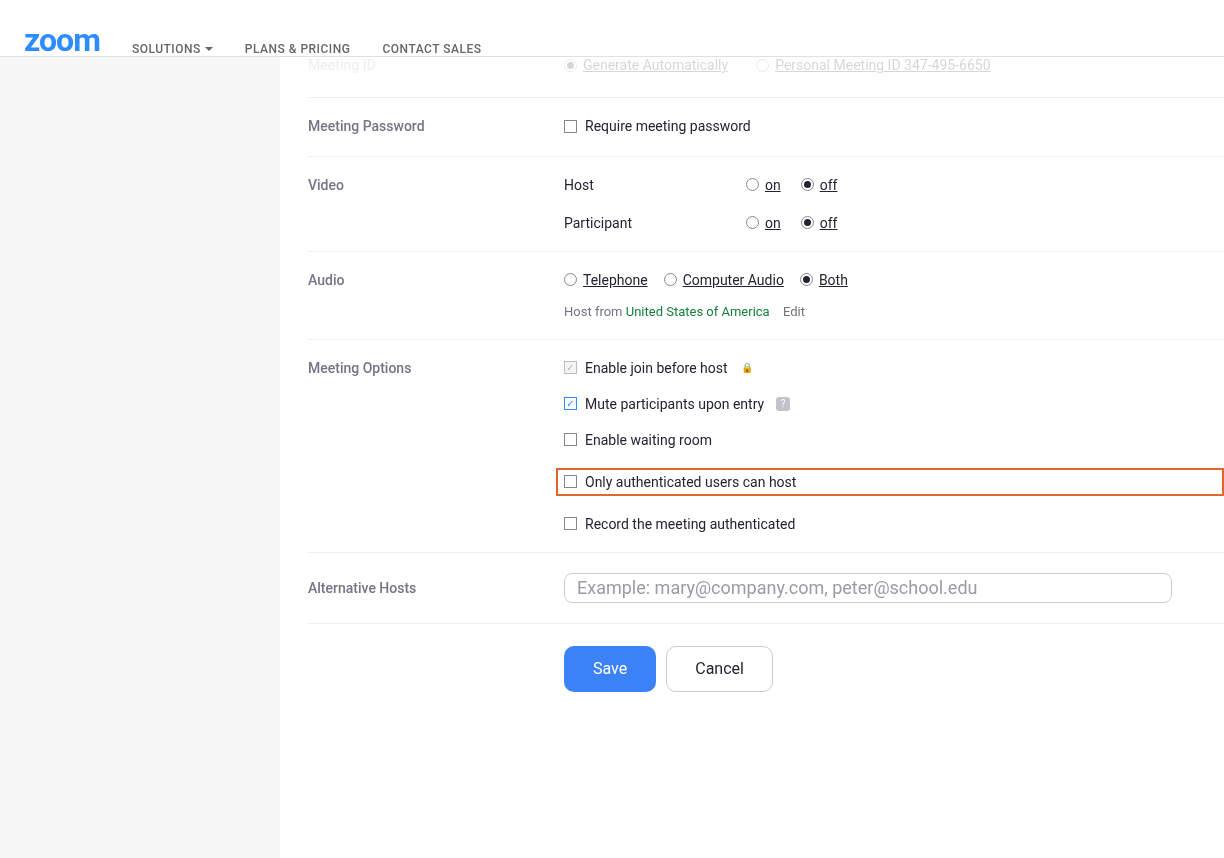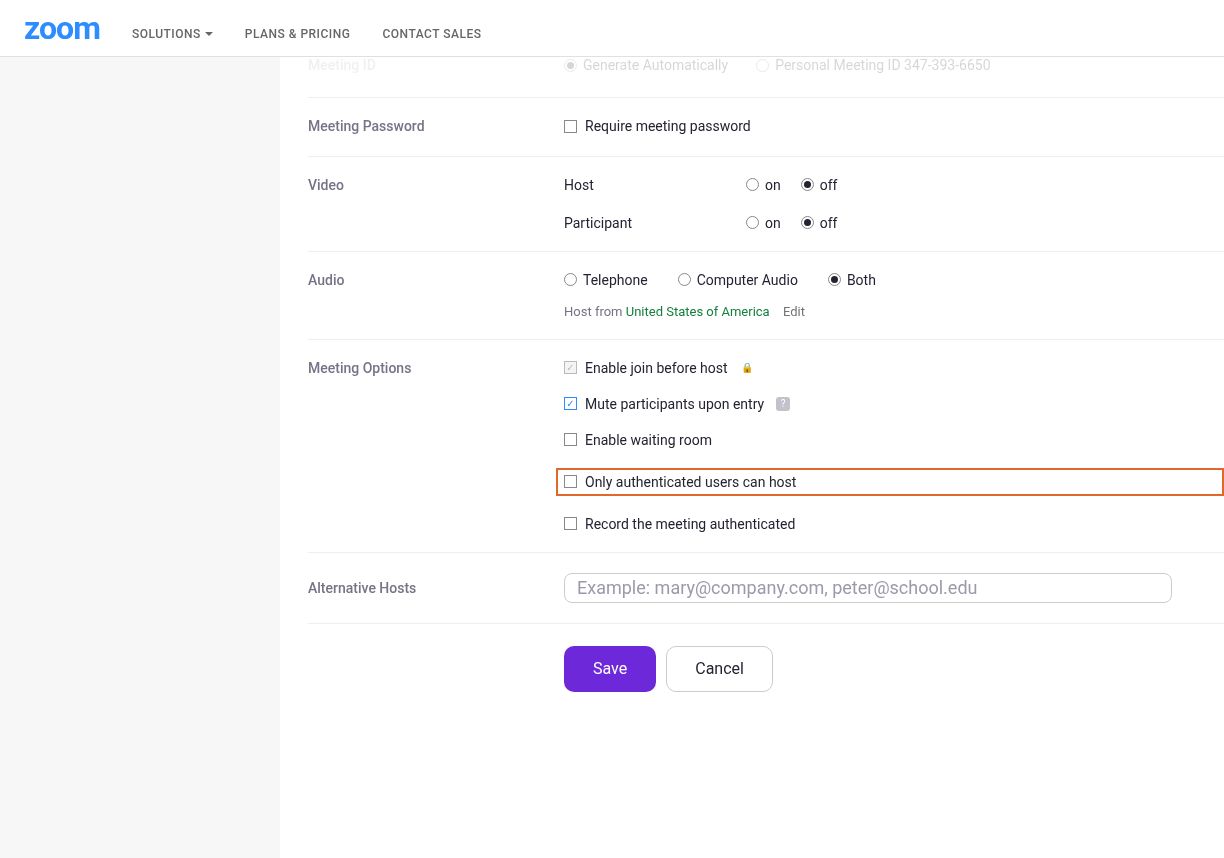--- a/index.html
+++ b/index.html
@@ -1,56 +1,56 @@
 <!DOCTYPE html>
 <html><head>
   <meta charset="utf-8">
   <style>
     * { margin:0; padding:0; box-sizing:border-box; font-family:-apple-system,BlinkMacSystemFont,"Segoe UI",Roboto,"Helvetica Neue",Arial,sans-serif; }
     body { background:#fff; color:#232333; font-size:14px; }
-    .topbar { height:57px; background:#fff; border-bottom:1px solid #e0e0e0; display:flex; align-items:center; padding:0 24px; gap:32px; }
+    .topbar { height:57px; background:#fff; border-bottom:1px solid #e0e0e0; display:flex; align-items:flex-end; padding:0 24px; gap:32px; }
     .logo { color:#2d8cff; font-weight:700; font-size:32px; letter-spacing:-1px; line-height:1; }
     .nav { display:flex; gap:32px; }
     .nav-item { color:#666; font-size:12px; letter-spacing:0.5px; font-weight:500; cursor:pointer; display:flex; align-items:center; gap:4px;margin-top:12px; }
     .caret-down { display:inline-block; width:0; height:0; border-left:4px solid transparent; border-right:4px solid transparent; border-top:4px solid #666; }
     .page { display:flex; }
     .sidebar { width:280px; background:#f7f7f7; min-height:calc(100vh - 57px); }
     .main { flex:1; background:#fff; padding:0 0 40px 0; }
     .section { border-bottom:1px solid #ededf3; padding:20px 0; margin:0 0 0 28px; }
     .section:last-of-type { border-bottom:none; }
     .row { display:flex; align-items:flex-start; }
     .field-label { width:256px; color:#747487; font-size:14px; font-weight:500; padding-top:0; }
     .field-body { flex:1; color:#232333; }
     .faded-row { display:flex; align-items:center; gap:28px; opacity:0.18; padding-bottom:4px; }
-    .radio { display:inline-flex; align-items:center; gap:6px; cursor:pointer; }
+    .radio { display:inline-flex; align-items:center; gap:6px; cursor:pointer;text-decoration:underline; }
     .radio-circle { width:13px; height:13px; border:1px solid #888; border-radius:50%; display:inline-flex; align-items:center; justify-content:center; background:#fff; }
     .radio-circle.selected::after { content:""; width:7px; height:7px; border-radius:50%; background:#232333; display:block; }
     .check { display:inline-flex; align-items:center; gap:8px; cursor:pointer; }
     .check-box { width:13px; height:13px; border:1px solid #888; background:#fff; display:inline-flex; align-items:center; justify-content:center; }
     .check-box.checked { border-color:#2d8cff; }
     .check-box.checked::after { content:"✓"; color:#2d8cff; font-size:10px; line-height:1; }
     .check-box.locked { border-color:#bbb; background:#f4f4f4; }
     .check-box.locked::after { content:"✓"; color:#bbb; font-size:10px; line-height:1; }
     .video-group { display:flex; flex-direction:column; gap:22px; }
     .video-row { display:flex; align-items:center; }
     .video-label { width:182px; color:#232333; }
     .onoff { display:flex; gap:20px; }
-    .audio-row { display:flex; gap:30px; align-items:flex-start; }
+    .audio-row { display:flex; gap:16px; align-items:flex-start; }
     .dial-row { margin-top:16px; color:#747487; font-size:13px; }
     .dial-row .country { color:#15803d; }
     .dial-row .edit { color:#737373; margin-left:10px; cursor:pointer; }
     .options-list { display:flex; flex-direction:column; gap:20px; }
     .option-highlight { border:2px solid #e0682a; padding:4px 6px; margin-left:-8px; display:flex; }
     .lock-icon { font-size:10px; color:#999; margin-left:6px; }
     .info-icon { width:14px; height:14px; background:#c2c2cc; border-radius:3px; display:inline-flex; align-items:center; justify-content:center; color:#fff; font-size:10px; margin-left:4px; }
     .althost-input { width:608px; height:30px; border:1px solid #ccc; border-radius:8px; padding:0 12px; font-size:18px; color:#232333; }
     .althost-input::placeholder { color:#9a9aaa; }
     .btn-row { display:flex; gap:10px; margin-top:22px; margin-left:284px; }
     .btn { height:46px; padding:0 28px; border-radius:10px; font-size:16px; cursor:pointer; border:1px solid transparent; }
-    .btn-primary { background:#6d28d9; color:#fff; }
+    .btn-primary { background:#3b82f6; color:#fff; }
     .btn-secondary { background:#fff; border-color:#ccc; color:#232333; }
   </style>
 </head>
 <body>
 
 <div class="topbar">
   <div class="logo">zoom</div>
   <div class="nav">
     <div class="nav-item">
       <span>SOLUTIONS</span>
@@ -69,21 +69,21 @@
       <div class="row">
         <div class="field-label" style="opacity:0.1;">Meeting ID</div>
         <div class="field-body">
           <div class="faded-row">
             <label class="radio">
               <span class="radio-circle selected"></span>
               <span>Generate Automatically</span>
             </label>
             <label class="radio">
               <span class="radio-circle"></span>
-              <span>Personal Meeting ID 347-393-6650</span>
+              <span>Personal Meeting ID 347-495-6650</span>
             </label>
           </div>
         </div>
       </div>
     </div>
 
     <div class="section">
       <div class="row">
         <div class="field-label">Meeting Password</div>
         <div class="field-body">

